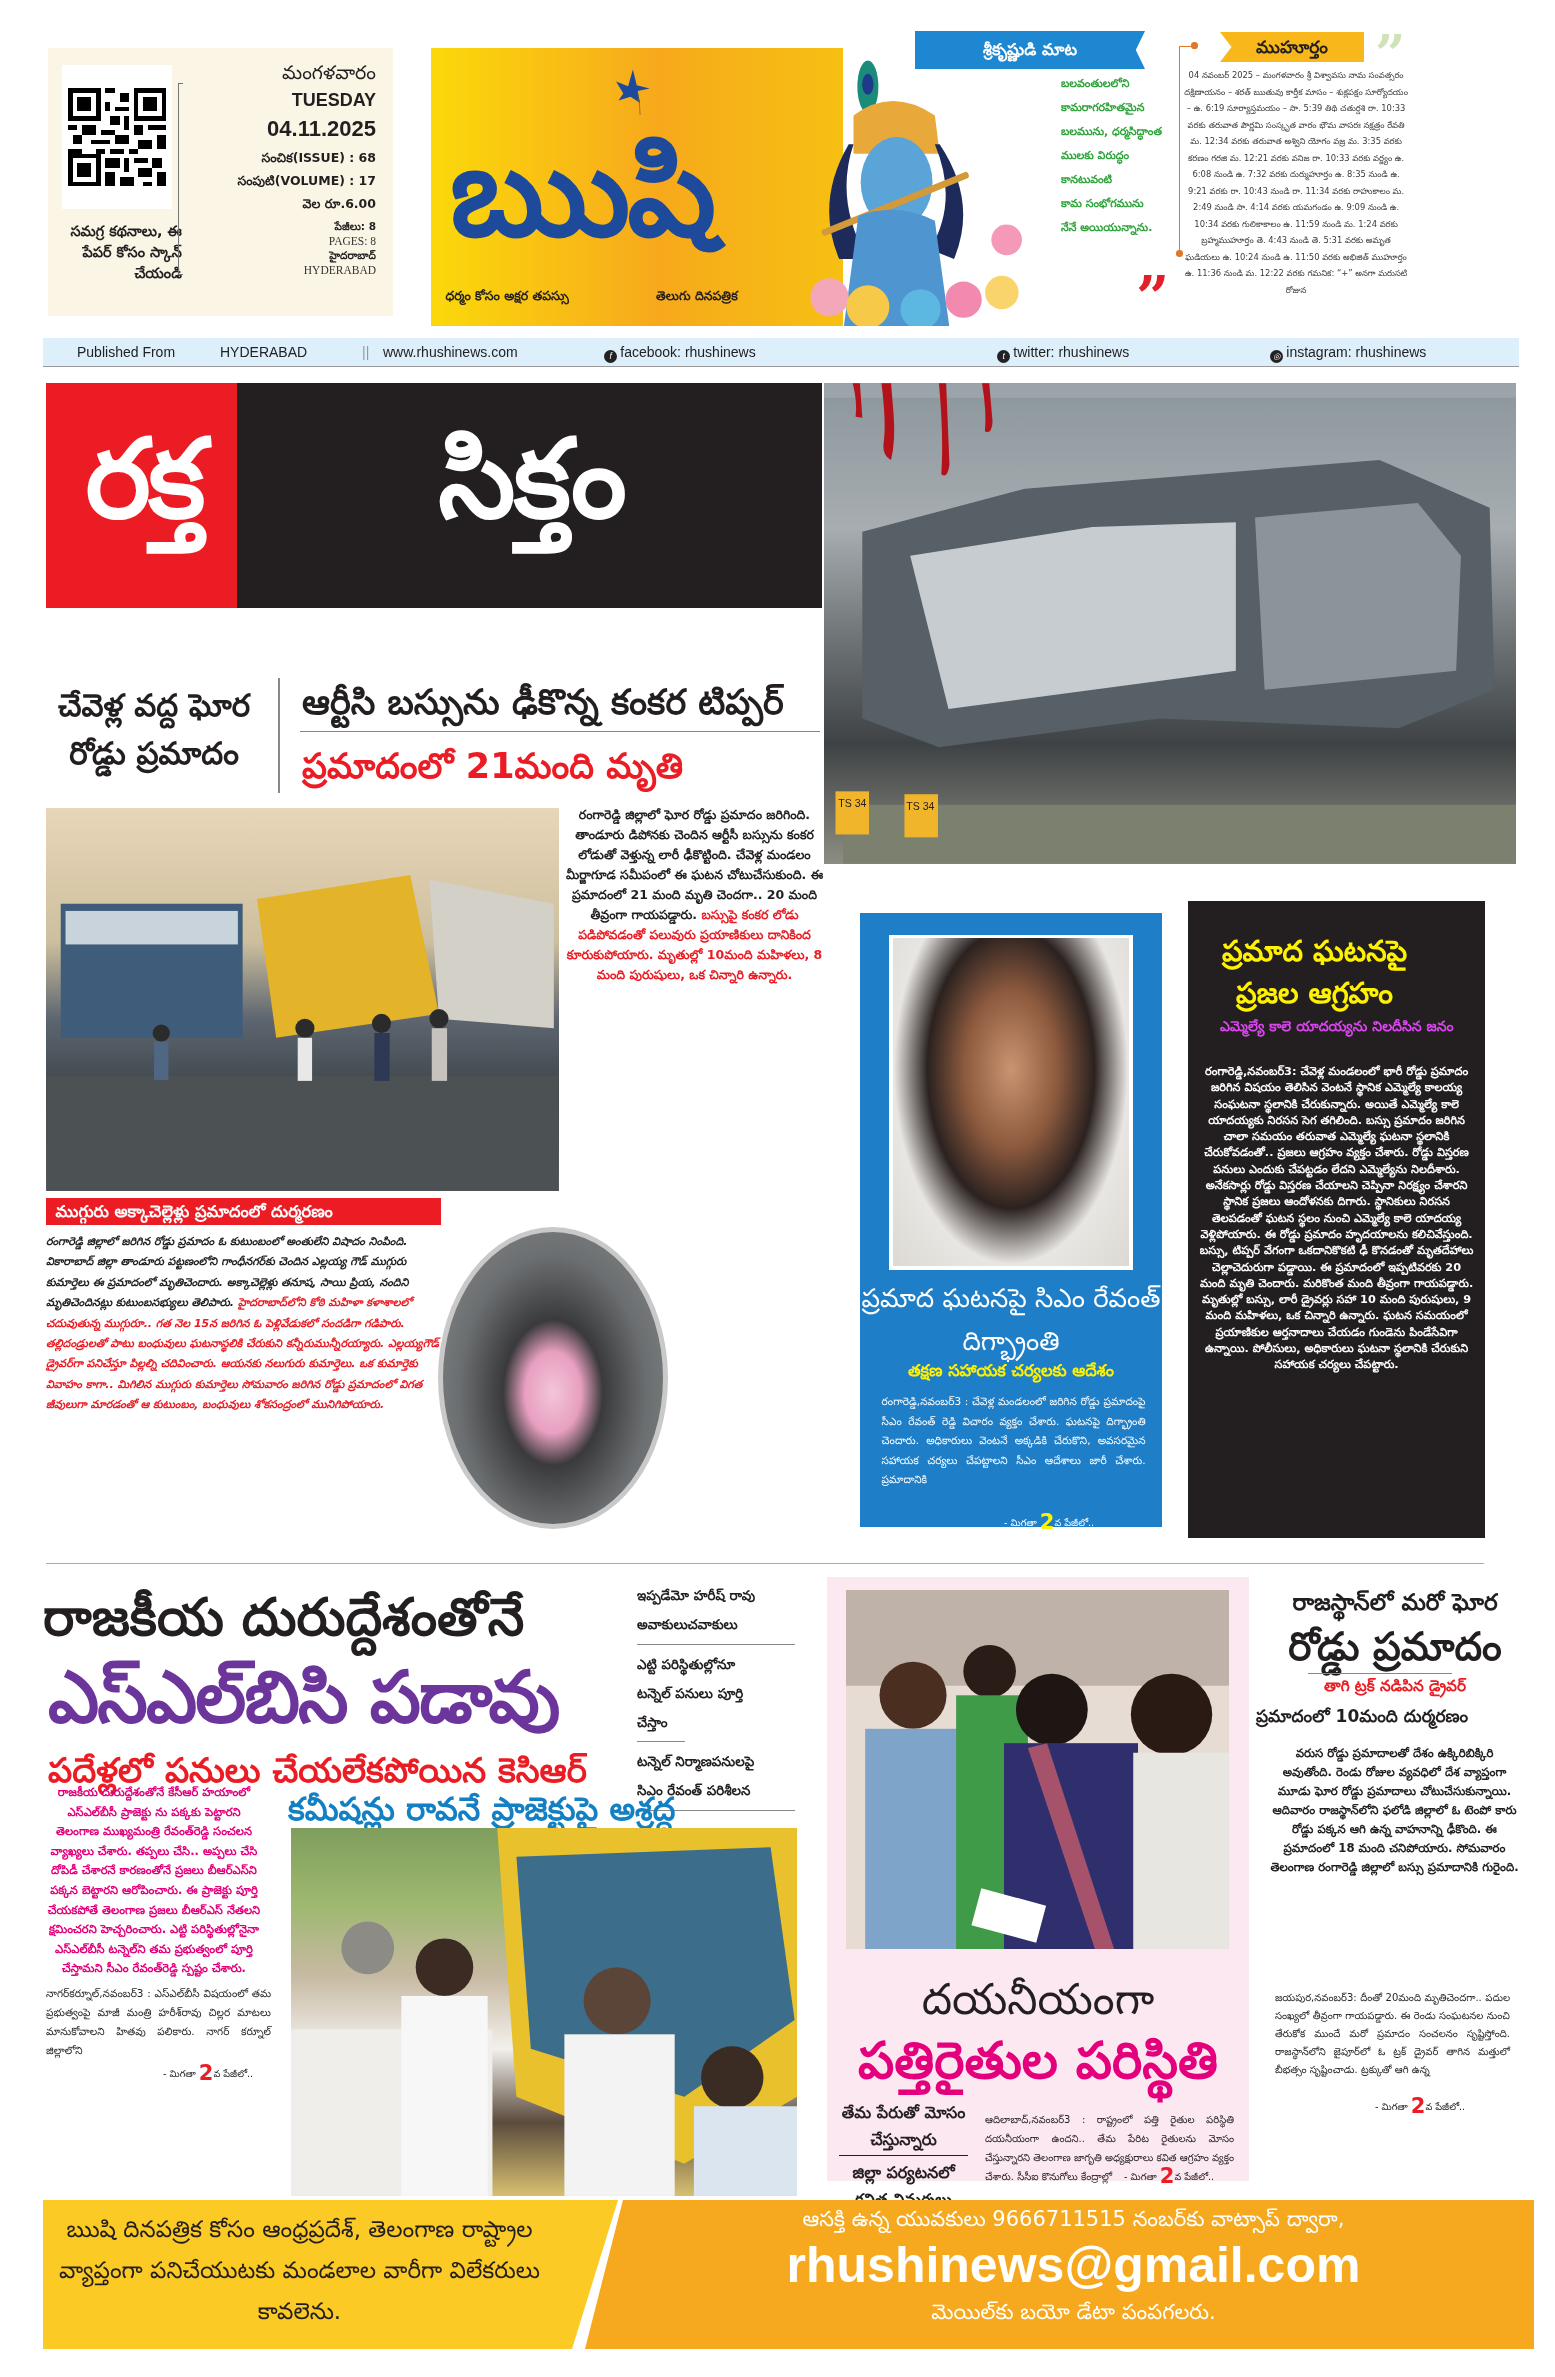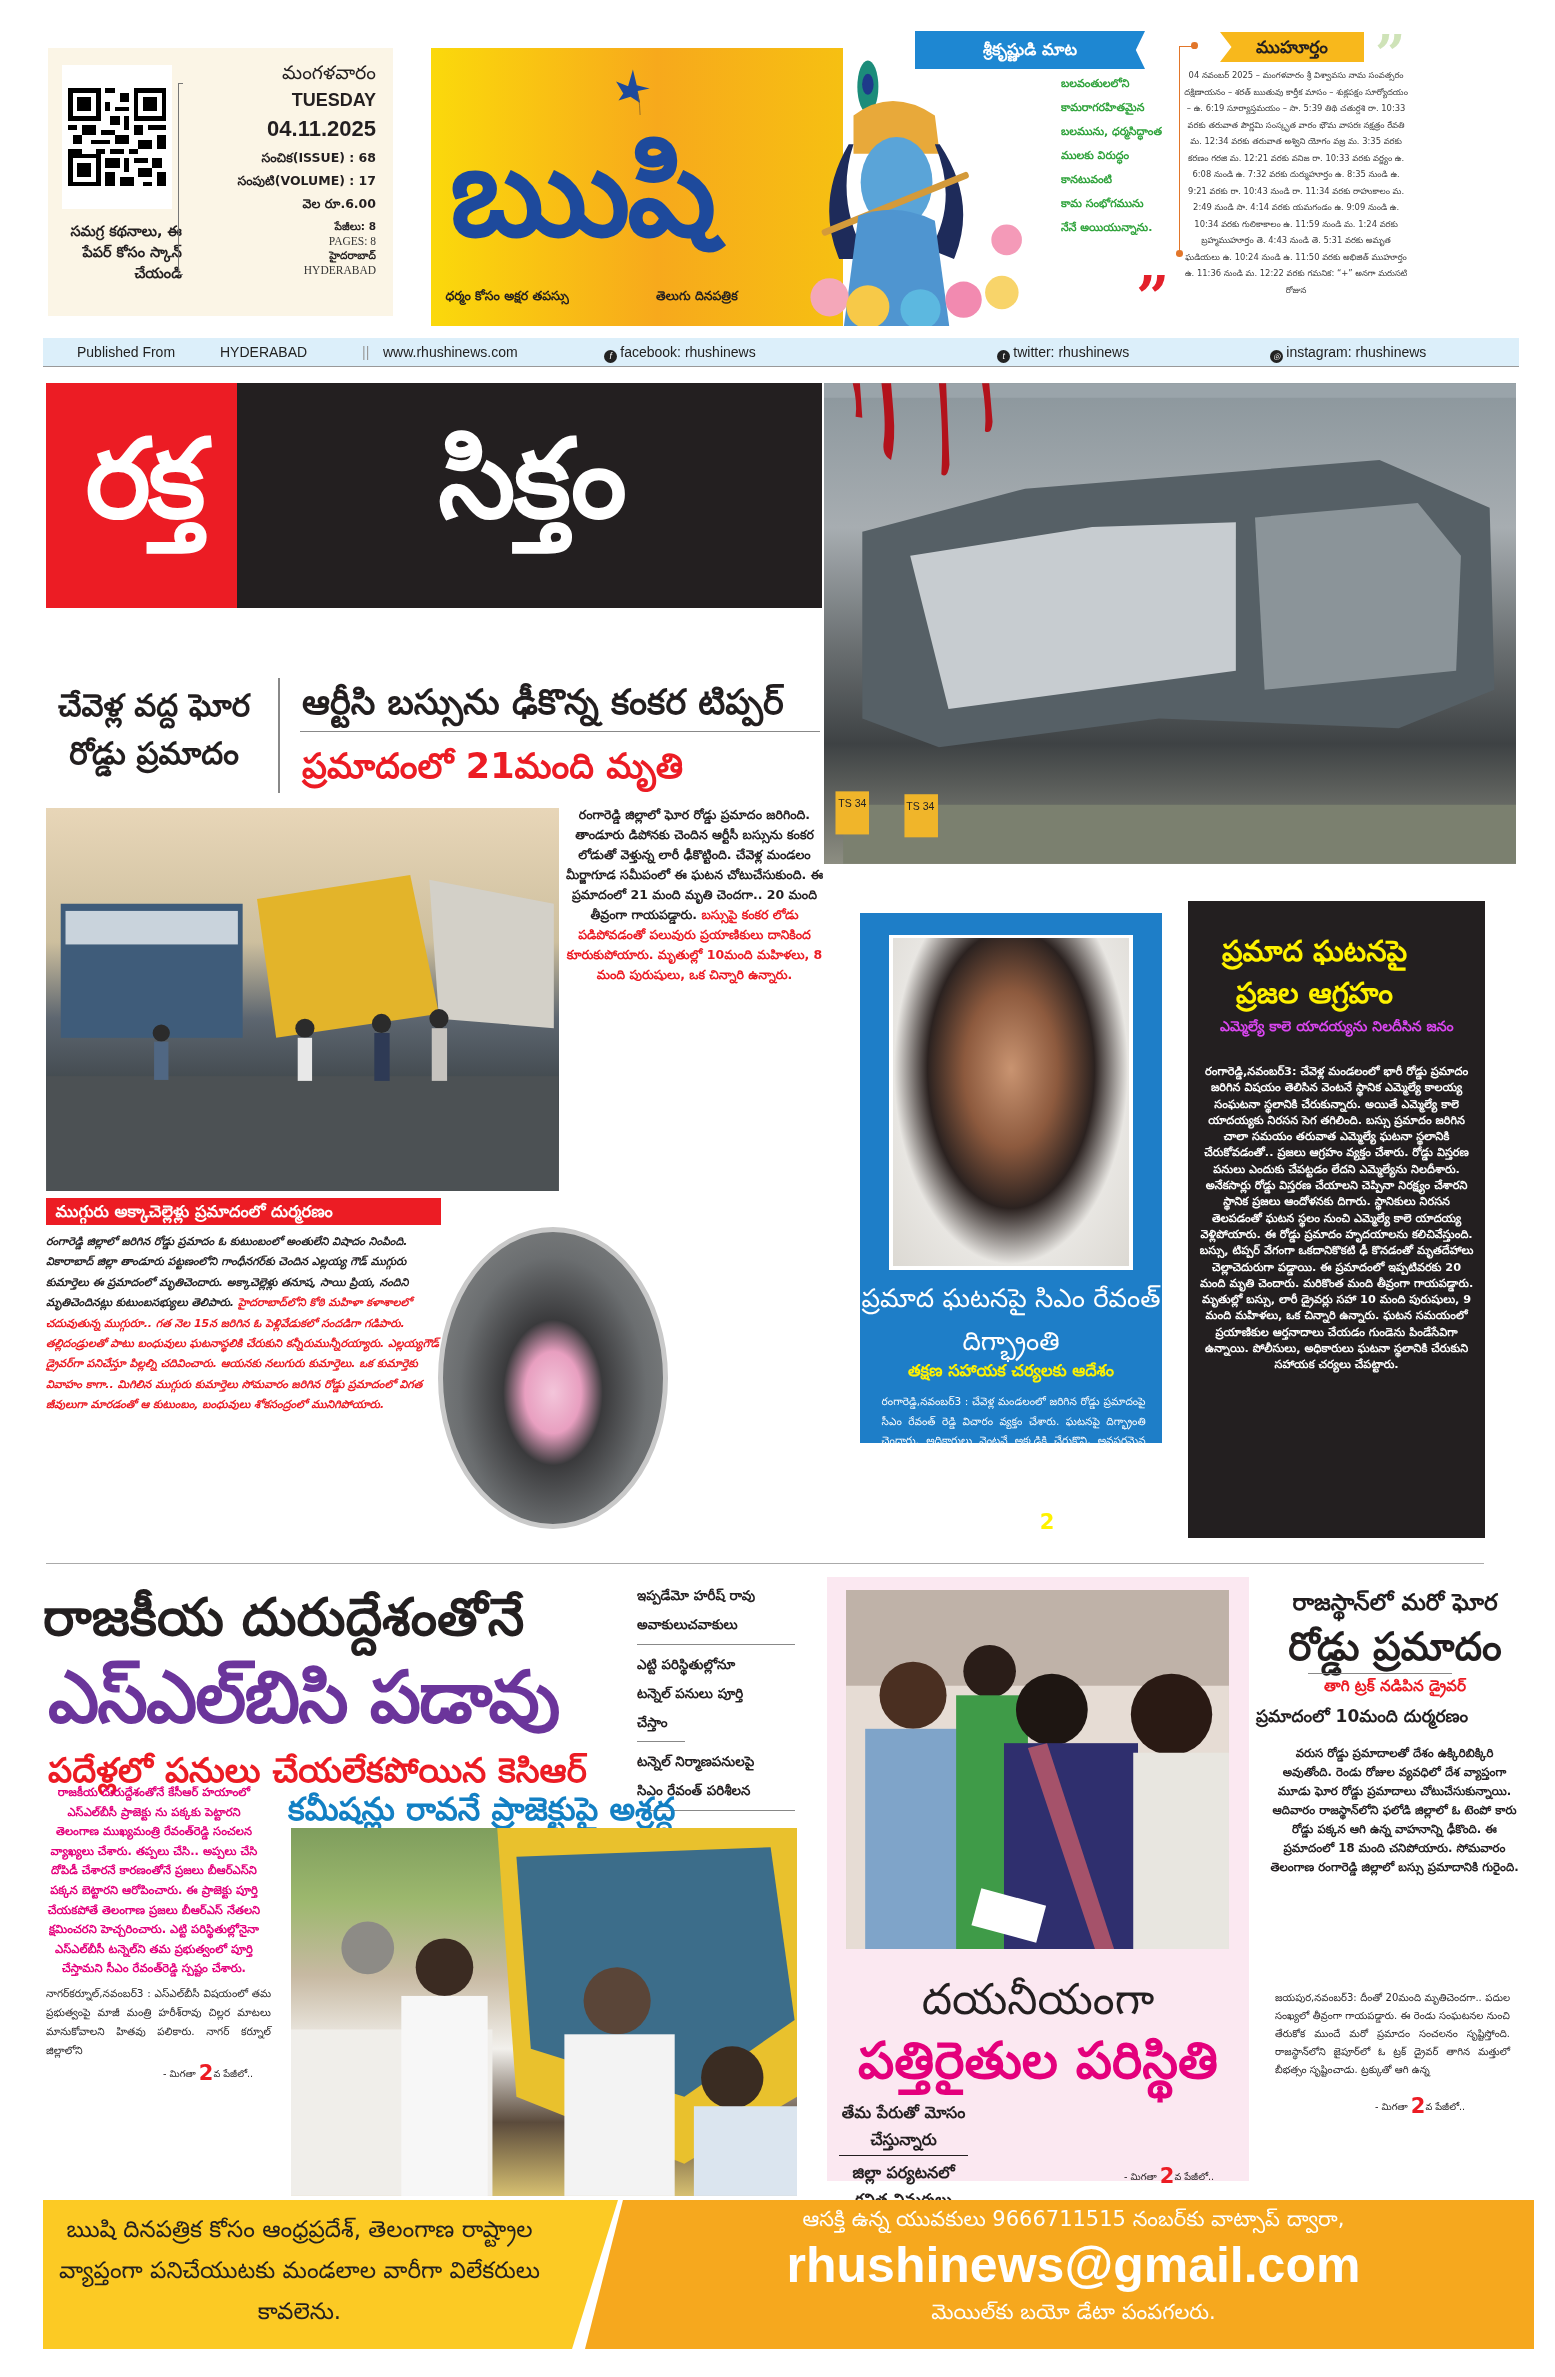--- a/index.html
+++ b/index.html
@@ -68,21 +68,21 @@
 .red{color:#ec1c24}
 
 
 #sis-head{left:46px;top:1198px;width:395px;height:27px;background:#ec1c24;color:#fff;font-size:16.3px;font-weight:bold;line-height:27px;padding-left:9.6px}
 #sis-text{left:46px;top:1232px;width:398px;font-size:11px;font-style:italic;font-weight:bold;line-height:20.4px}
 
 
 #circle{left:438px;top:1227px;width:230px;height:302px;border-radius:50%;border:5.8px solid #c9c9c9;overflow:hidden;background:radial-gradient(ellipse at 50% 55%,#f3c5da 0%,#e89fc0 18%,#3a3a3c 32%,#6b6e70 60%,#8a8c8c 100%)}
 
 
-#cm-box{left:860px;top:913px;width:302px;height:530px;background:#1e7ec8}
+#cm-box{left:860px;top:913px;width:302px;height:614px;background:#1e7ec8}
 #cm-photo{left:29px;top:21.6px;width:244px;height:335px;background:#fff;padding:3.8px}
 #cm-photo-in{width:100%;height:100%;background:radial-gradient(ellipse at 50% 40%,#c99471 0%,#8d5a3e 28%,#2b2220 50%,#e8e6e2 70%,#dcd9d3 100%)}
 #cm-head{left:0;top:364px;width:302px;font-size:26px;color:#fff;text-align:center;line-height:43px}
 #cm-sub{left:0;top:448px;width:302px;font-size:16.3px;font-weight:bold;color:#fff200;text-align:center}
 #cm-text{left:21.6px;top:479px;width:264px;font-size:10.5px;color:#fff;line-height:19.6px;text-align:justify}
 #cm-more{left:144px;top:597px;font-size:9.6px;color:#fff}
 .more2{font-size:21px;font-weight:bold;color:#fff200;vertical-align:-2.9px}
 .more2r{font-size:21px;font-weight:bold;color:#ec1c24;vertical-align:-2.9px}
 
 
@@ -347,20 +347,21 @@
     </svg>
   </div>
   <div id="kav-h1" class="abs">దయనీయంగా</div>
   <div id="kav-h2" class="abs">పత్తిరైతుల పరిస్థితి</div>
   <div id="kav-left" class="abs">
     <div>తేమ పేరుతో మోసం చేస్తున్నారు</div>
     <div style="height:5.8px"></div>
     <div>జిల్లా పర్యటనలో కవిత విమర్శలు</div>
   </div>
   <div id="kav-rule" class="abs" style="left:12px;top:578px"></div>
+  <div id="kav-text" class="abs">ఆదిలాబాద్,నవంబర్3 : రాష్ట్రంలో పత్తి రైతుల పరిస్థితి దయనీయంగా ఉందని.. తేమ పేరిట రైతులను మోసం చేస్తున్నారని తెలంగాణ జాగృతి అధ్యక్షురాలు కవిత ఆగ్రహం వ్యక్తం చేశారు. సీసీఐ కొనుగోలు కేంద్రాల్లో</div>
   <div id="kav-more" class="abs"><span>- మిగతా </span><span class="more2r">2</span><span>వ పేజీలో..</span></div>
 </div>
 
 <div id="raj-h1" class="abs">రాజస్థాన్‌లో మరో ఘోర</div>
 <div id="raj-h2" class="abs">రోడ్డు ప్రమాదం</div>
 <div id="raj-h3" class="abs">తాగి ట్రక్ నడిపిన డ్రైవర్</div>
 <div id="raj-rule" class="abs" style="top:1673px;left:1308px"></div>
 <div id="raj-h4" class="abs">ప్రమాదంలో 10మంది దుర్మరణం</div>
 <div id="raj-text" class="abs">వరుస రోడ్డు ప్రమాదాలతో దేశం ఉక్కిరిబిక్కిరి అవుతోంది. రెండు రోజుల వ్యవధిలో దేశ వ్యాప్తంగా మూడు ఘోర రోడ్డు ప్రమాదాలు చోటుచేసుకున్నాయి. ఆదివారం రాజస్థాన్‌లోని ఫలోడి జిల్లాలో ఓ టెంపో కారు రోడ్డు పక్కన ఆగి ఉన్న వాహనాన్ని ఢీకొంది. ఈ ప్రమాదంలో 18 మంది చనిపోయారు. సోమవారం తెలంగాణ రంగారెడ్డి జిల్లాలో బస్సు ప్రమాదానికి గురైంది.</div>
 <div id="raj-body" class="abs">జయపుర,నవంబర్3: దీంతో 20మంది మృతిచెందగా.. పదుల సంఖ్యలో తీవ్రంగా గాయపడ్డారు. ఈ రెండు సంఘటనల నుంచి తేరుకోక ముందే మరో ప్రమాదం సంచలనం సృష్టిస్తోంది. రాజస్థాన్‌లోని జైపూర్‌లో ఓ ట్రక్ డ్రైవర్ తాగిన మత్తులో బీభత్సం సృష్టించాడు. ట్రక్కుతో ఆగి ఉన్న</div>

